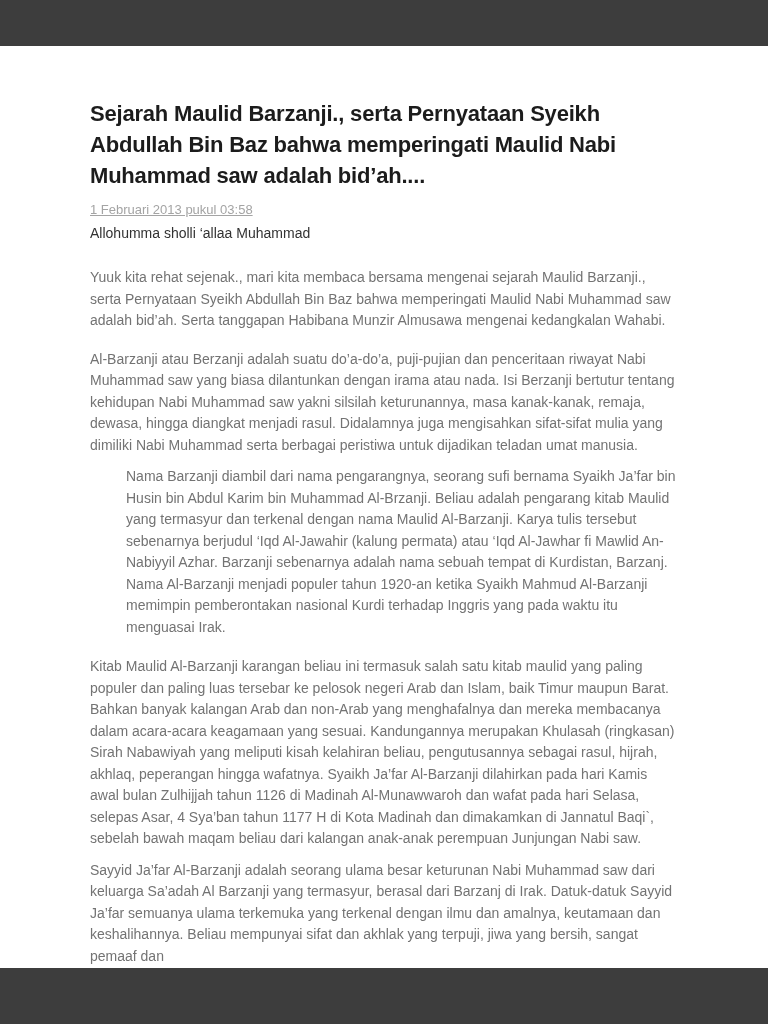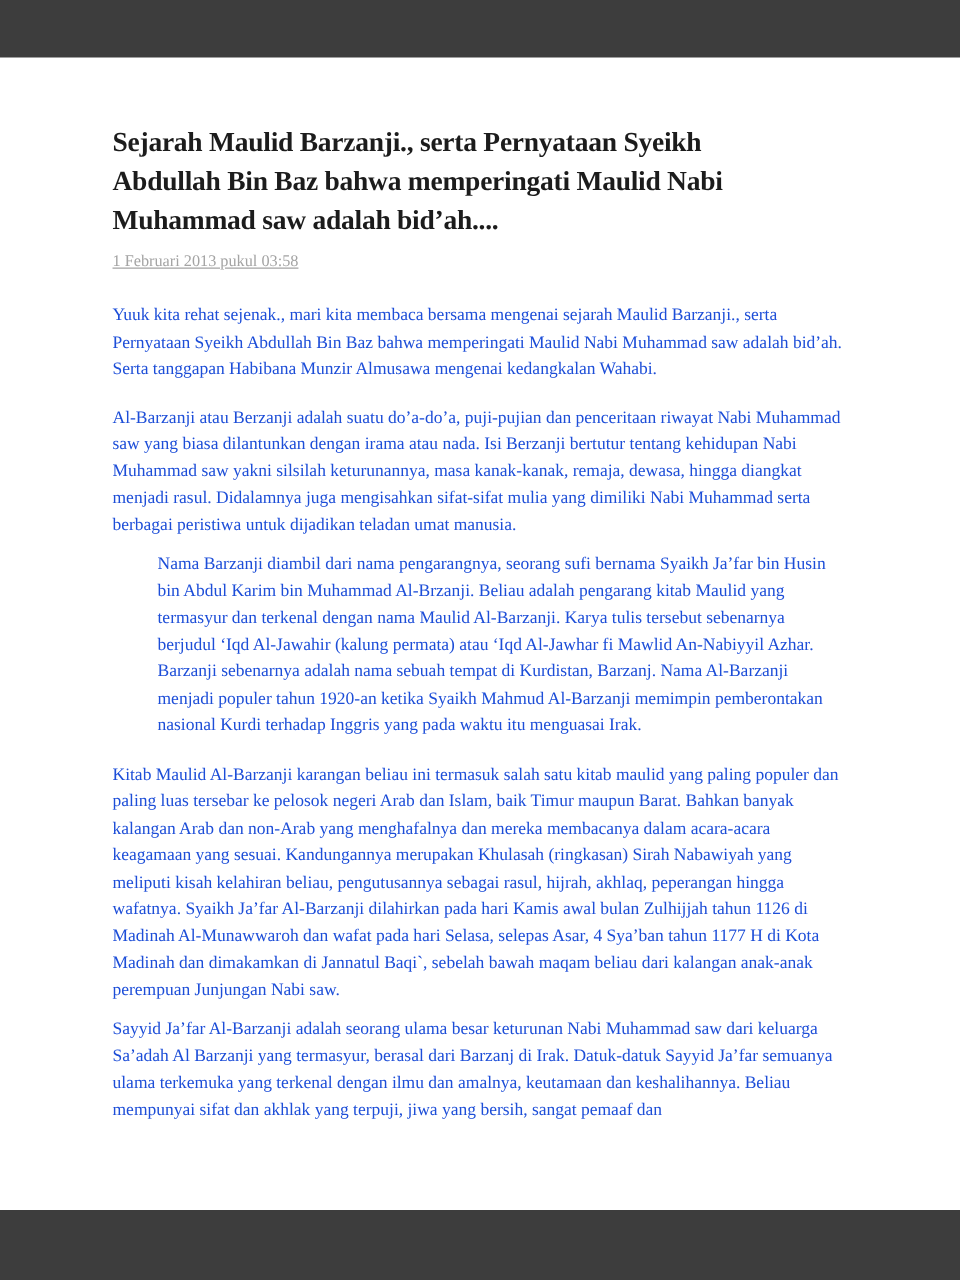--- a/index.html
+++ b/index.html
@@ -11,21 +11,20 @@
     width: 768px;
     height: 1024px;
     font-family: "Liberation Sans", "DejaVu Sans", sans-serif;
     overflow: hidden;
   }
   .viewer-canvas {
     position: relative;
     width: 684px;
     height: 1024px;
     background: #3d3d3d;
-    font-family: Liberation Serif, serif;
   }
   .doc-page {
     position: absolute;
     top: 46px;
     left: 0;
     width: 768px;
     height: 922px;
     background: #ffffff;
     box-sizing: border-box;
     padding: 52px 90px 0 90px;
@@ -52,21 +51,21 @@
   }
   .salutation {
     margin-top: 5px;
     font-size: 14px;
     line-height: 20px;
     color: #323232;
   }
   .body-text {
     font-size: 14px;
     line-height: 21.5px;
-    color: #1d4ed8;
+    color: #737373;
     margin: 0;
   }
   .intro-para   { margin-top: 24px; }
   .section-heading {
     margin: 29px 0 0 0;
     font-size: 15px;
     line-height: 22px;
     font-weight: normal;
     color: #323232;
     letter-spacing: 0.2px;
@@ -83,20 +82,21 @@
   <div class="doc-page">
 
     <h1 class="doc-title">Sejarah Maulid Barzanji., serta Pernyataan Syeikh
 Abdullah Bin Baz bahwa memperingati Maulid Nabi
 Muhammad saw adalah bid’ah....</h1>
 
     <div class="date-row">
       <span class="date-link">1 Februari 2013 pukul 03:58</span>
     </div>
 
+    <div class="salutation">Allohumma sholli ‘allaa Muhammad</div>
 
     <p class="body-text intro-para">Yuuk kita rehat sejenak., mari kita membaca bersama mengenai sejarah Maulid Barzanji., serta Pernyataan Syeikh Abdullah Bin Baz bahwa memperingati Maulid Nabi Muhammad saw adalah bid’ah. Serta tanggapan Habibana Munzir Almusawa mengenai kedangkalan Wahabi.</p>
 
 
     <p class="body-text para-1">Al-Barzanji atau Berzanji adalah suatu do’a-do’a, puji-pujian dan penceritaan riwayat Nabi Muhammad saw yang biasa dilantunkan dengan irama atau nada. Isi Berzanji bertutur tentang kehidupan Nabi Muhammad saw yakni silsilah keturunannya, masa kanak-kanak, remaja, dewasa, hingga diangkat menjadi rasul. Didalamnya juga mengisahkan sifat-sifat mulia yang dimiliki Nabi Muhammad serta berbagai peristiwa untuk dijadikan teladan umat manusia.</p>
 
     <p class="body-text para-2">Nama Barzanji diambil dari nama pengarangnya, seorang sufi bernama Syaikh Ja’far bin Husin bin Abdul Karim bin Muhammad Al-Brzanji. Beliau adalah pengarang kitab Maulid yang termasyur dan terkenal dengan nama Maulid Al-Barzanji. Karya tulis tersebut sebenarnya berjudul ‘Iqd Al-Jawahir (kalung permata) atau ‘Iqd Al-Jawhar fi Mawlid An-Nabiyyil Azhar. Barzanji sebenarnya adalah nama sebuah tempat di Kurdistan, Barzanj. Nama Al-Barzanji menjadi populer tahun 1920-an ketika Syaikh Mahmud Al-Barzanji memimpin pemberontakan nasional Kurdi terhadap Inggris yang pada waktu itu menguasai Irak.</p>
 
     <p class="body-text para-3">Kitab Maulid Al-Barzanji karangan beliau ini termasuk salah satu kitab maulid yang paling populer dan paling luas tersebar ke pelosok negeri Arab dan Islam, baik Timur maupun Barat. Bahkan banyak kalangan Arab dan non-Arab yang menghafalnya dan mereka membacanya dalam acara-acara keagamaan yang sesuai. Kandungannya merupakan Khulasah (ringkasan) Sirah Nabawiyah yang meliputi kisah kelahiran beliau, pengutusannya sebagai rasul, hijrah, akhlaq, peperangan hingga wafatnya. Syaikh Ja’far Al-Barzanji dilahirkan pada hari Kamis awal bulan Zulhijjah tahun 1126 di Madinah Al-Munawwaroh dan wafat pada hari Selasa, selepas Asar, 4 Sya’ban tahun 1177 H di Kota Madinah dan dimakamkan di Jannatul Baqi`, sebelah bawah maqam beliau dari kalangan anak-anak perempuan Junjungan Nabi saw.</p>
 

